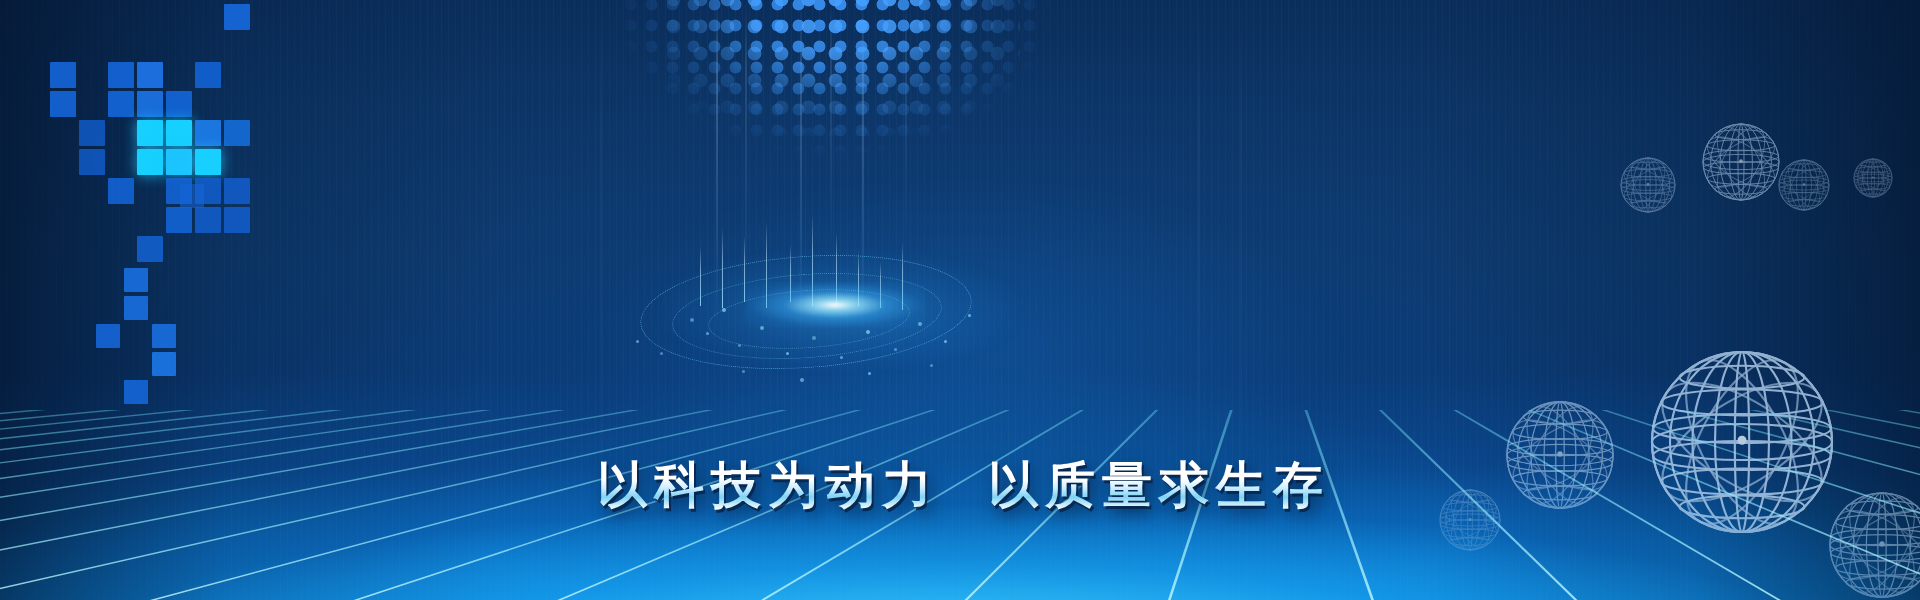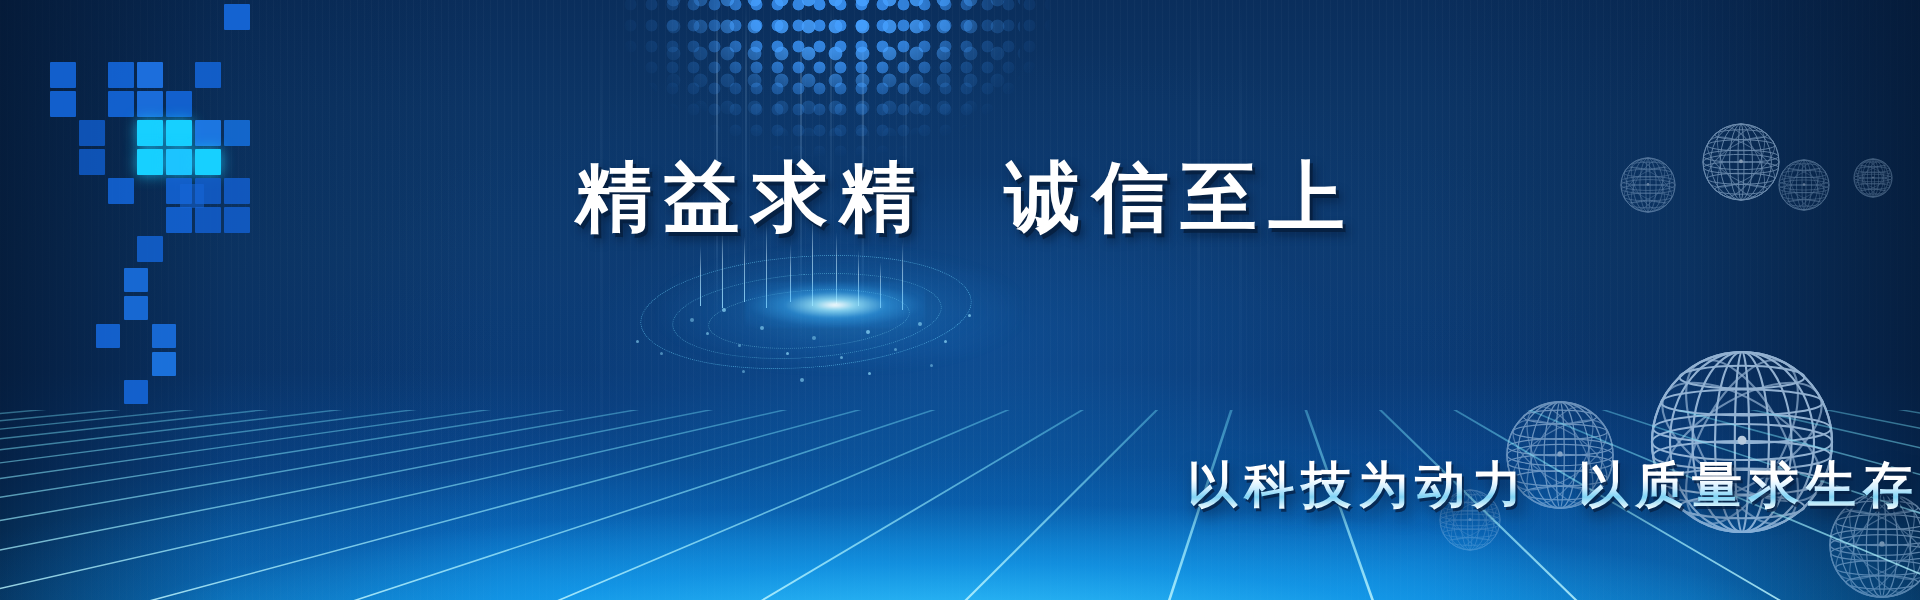--- a/index.html
+++ b/index.html
@@ -200,21 +200,21 @@
     text-shadow:
        3px 4px 0 rgba(6,30,62,0.85),
        5px 7px 10px rgba(4,20,45,0.55);
     padding-left: 12px;
   }
 
   .subtitle-wrap {
     position: absolute;
     left: 0; right: 0;
     top: 418px;
-    text-align: right;
+    text-align: center;
     z-index: 30;
   }
   .subtitle {
     display: inline-block;
     font-family: "DejaVu Serif", "Liberation Serif", serif;
     font-weight: 700;
     font-size: 50px;
     letter-spacing: 7px;
     line-height: 1;
     white-space: pre;
@@ -621,21 +621,18 @@
           <line x1="-60" y1="38" x2="1260" y2="38"></line>
           <line x1="-60" y1="60.800000000000004" x2="1260" y2="60.800000000000004"></line>
           <line x1="-60" y1="87.4" x2="1260" y2="87.4"></line>
           <line x1="-60" y1="117.8" x2="1260" y2="117.8"></line>
           <line x1="-60" y1="152" x2="1260" y2="152"></line>
           <line x1="-60" y1="190" x2="1260" y2="190"></line>
         </g>
     </svg>
   </div>
 
-  <div class="title-wrap">
-    <h1 class="title">精益求精  诚信至上</h1>
-  </div>
 
   <div class="subtitle-wrap">
     <h2 class="subtitle">以科技为动力  以质量求生存</h2>
   </div>
 
 </div>
 
 </body></html>

